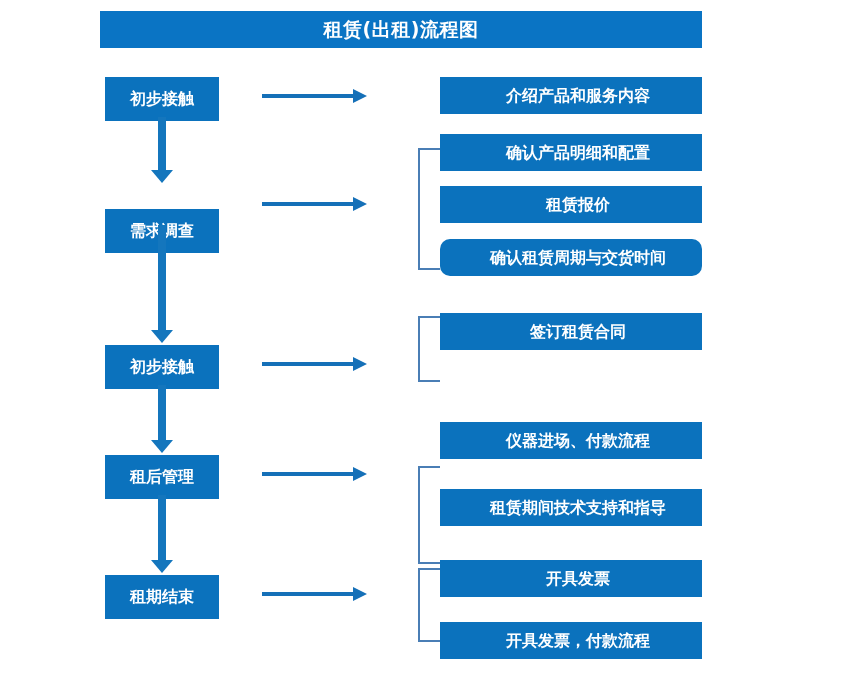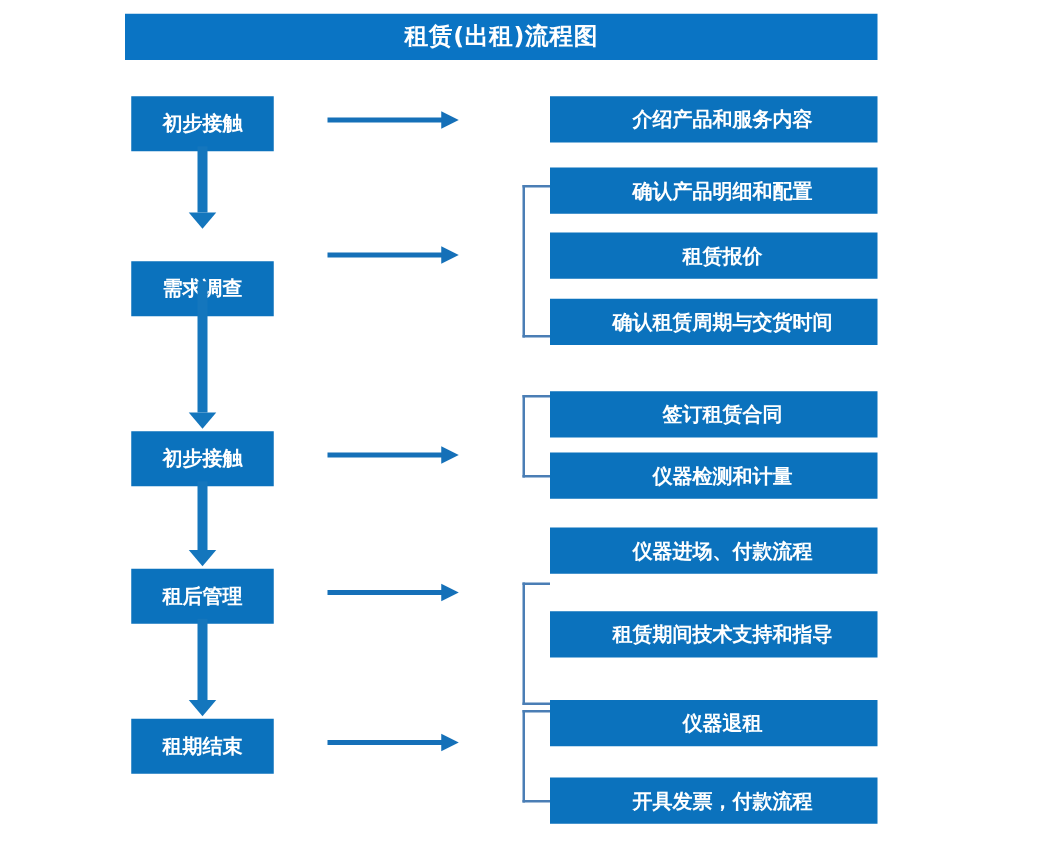--- a/index.html
+++ b/index.html
@@ -208,35 +208,32 @@
 
   <div class="box detail-box" style="top:77px;">
     <span class="box-text">介绍产品和服务内容</span>
   </div>
   <div class="box detail-box" style="top:134px;">
     <span class="box-text">确认产品明细和配置</span>
   </div>
   <div class="box detail-box" style="top:186px;">
     <span class="box-text">租赁报价</span>
   </div>
-  <div class="box detail-box" style="top:239px;">
+  <div class="box detail-box" style="top:239px;border-radius:10px;">
     <span class="box-text">确认租赁周期与交货时间</span>
   </div>
   <div class="box detail-box" style="top:313px;">
     <span class="box-text">签订租赁合同</span>
   </div>
-  <div class="box detail-box" style="top:362px;">
-    <span class="box-text">仪器检测和计量</span>
-  </div>
   <div class="box detail-box" style="top:422px;">
     <span class="box-text">仪器进场、付款流程</span>
   </div>
   <div class="box detail-box" style="top:489px;">
     <span class="box-text">租赁期间技术支持和指导</span>
   </div>
   <div class="box detail-box" style="top:560px;">
-    <span class="box-text">仪器退租</span>
+    <span class="box-text">开具发票</span>
   </div>
   <div class="box detail-box" style="top:622px;">
     <span class="box-text">开具发票，付款流程</span>
   </div>
 
 </div>
 
 </body></html>

